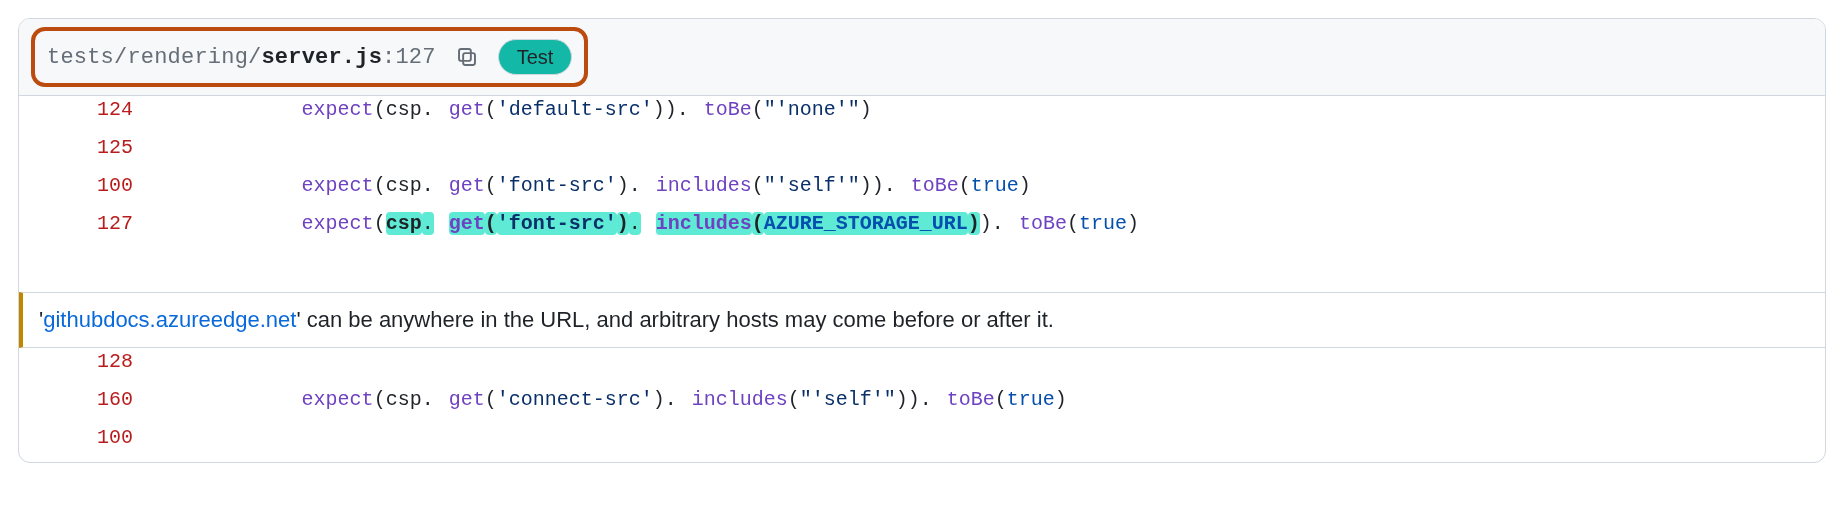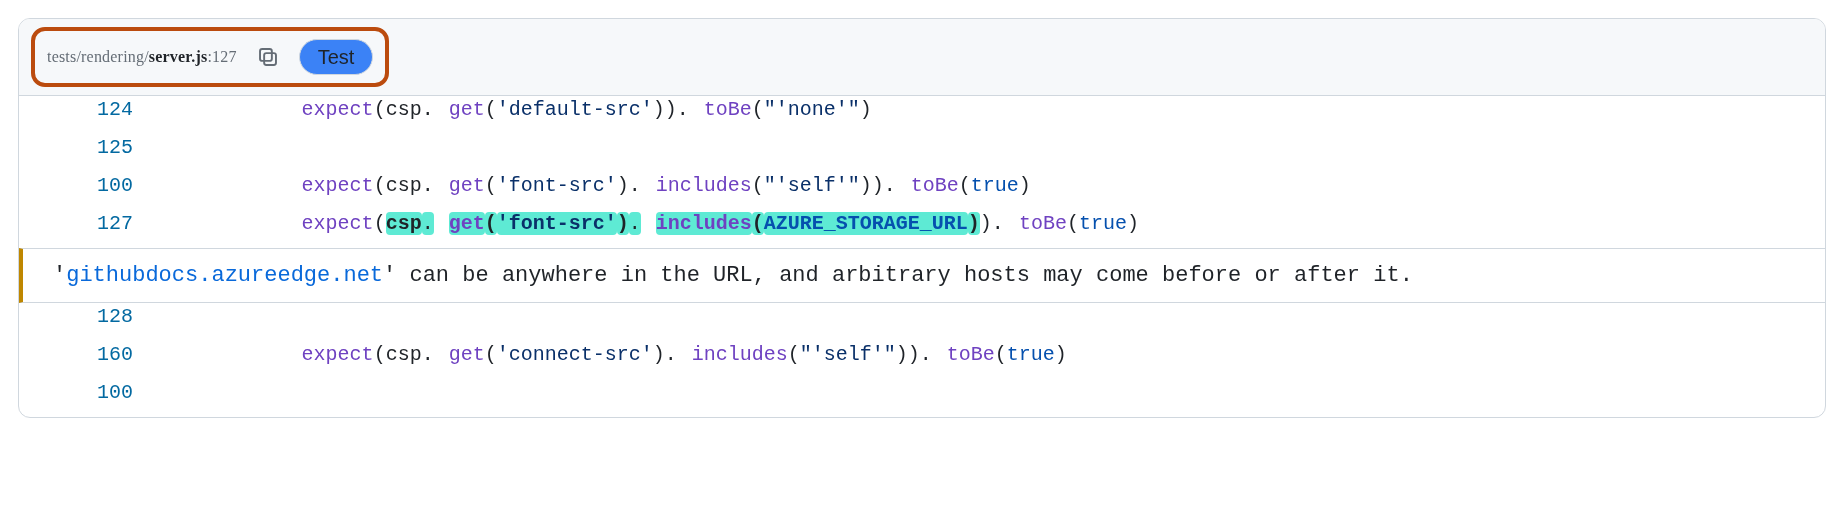--- a/index.html
+++ b/index.html
@@ -1,34 +1,34 @@
 <!DOCTYPE html>
 <html><head>
 <meta charset="utf-8">
 <style>
   * { box-sizing: border-box; }
   html, body { margin: 0; padding: 0; width: 1844px; font-family: ui-monospace, SFMono-Regular, "SF Mono", Menlo, Consolas, "Liberation Mono", monospace; font-size: 20px; color: #1f2328; }
   .container { margin: 18px; border: 1px solid #d0d7de; border-radius: 12px; overflow: hidden; background: #fff; }
   .file-header { background: #f6f8fa; border-bottom: 1px solid #d0d7de; padding: 16px 20px; display: flex; align-items: center; gap: 14px; }
   .header-highlight { display: flex; align-items: center; gap: 14px; border: 4px solid #bb4b0e; border-radius: 14px; padding: 8px 12px; margin: -8px -8px -8px -8px; }
-  .file-path { font-size: 16px; color: #656d76; letter-spacing: 0.2px; font-family: Liberation Serif, serif; }
+  .file-path { font-size: 22px; color: #656d76; letter-spacing: 0.2px; }
   .file-path .bold { font-weight: 700; color: #1f2328; }
   .copy-btn { display: inline-flex; align-items: center; justify-content: center; width: 34px; height: 34px; border: none; background: transparent; cursor: pointer; border-radius: 6px; }
-  .label-pill { display: inline-flex; align-items: center; justify-content: center; height: 36px; padding: 8px 18px; border: 1px solid #d0d7de; border-radius: 999px; font-family: -apple-system, BlinkMacSystemFont, "Segoe UI", Helvetica, Arial, sans-serif; font-size: 20px; color: #1f2328; background: #3b82f6; }
+  .label-pill { display: inline-flex; align-items: center; justify-content: center; height: 36px; padding: 8px 18px; border: 1px solid #d0d7de; border-radius: 999px; font-family: -apple-system, BlinkMacSystemFont, "Segoe UI", Helvetica, Arial, sans-serif; font-size: 20px; color: #1f2328; background: #14b8a6; }
   .code-body { }
   .line-row { display: flex; align-items: flex-start; min-height: 38px; padding-top: 2px; }
-  .gutter { width: 138px; flex: none; text-align: right; color: #0369a1; padding-right: 24px; user-select: none; }
+  .gutter { width: 138px; flex: none; text-align: right; color: #b91c1c; padding-right: 24px; user-select: none; }
   .code { flex: 1; padding-right: 20px; white-space: pre; }
   .indent { display: inline-block; width: 10.8ch; }
   .tok-call { color: #6f42c1; margin-left: 15px; }
   .tok-kw   { color: #0550ae; }
   .tok-str  { color: #0a3069; }
   .tok-plain{ color: #1f2328; }
   .hl { background: #5eead4; border-radius: 4px; }
-  .check-block { border-top: 1px solid #d0d7de; border-bottom: 1px solid #d0d7de; border-left: 4px solid #bf8700; padding: 14px 24px 14px 30px; font-family: Liberation Mono, monospace; font-size: 22px; }
+  .check-block { border-top: 1px solid #d0d7de; border-bottom: 1px solid #d0d7de; border-left: 4px solid #bf8700; padding: 14px 24px 14px 16px; font-family: Liberation Sans, sans-serif; font-size: 22px; margin-top: 44px; }
   .check-link { color: #0969da; }
   .check-text { color: #1f2328; }
   .check-tool { margin-top: 18px; color: #656d76; font-weight: 600; }
   .clickable { cursor: pointer; }
 </style>
 </head>
 <body>
 
 <div class="container">
 

